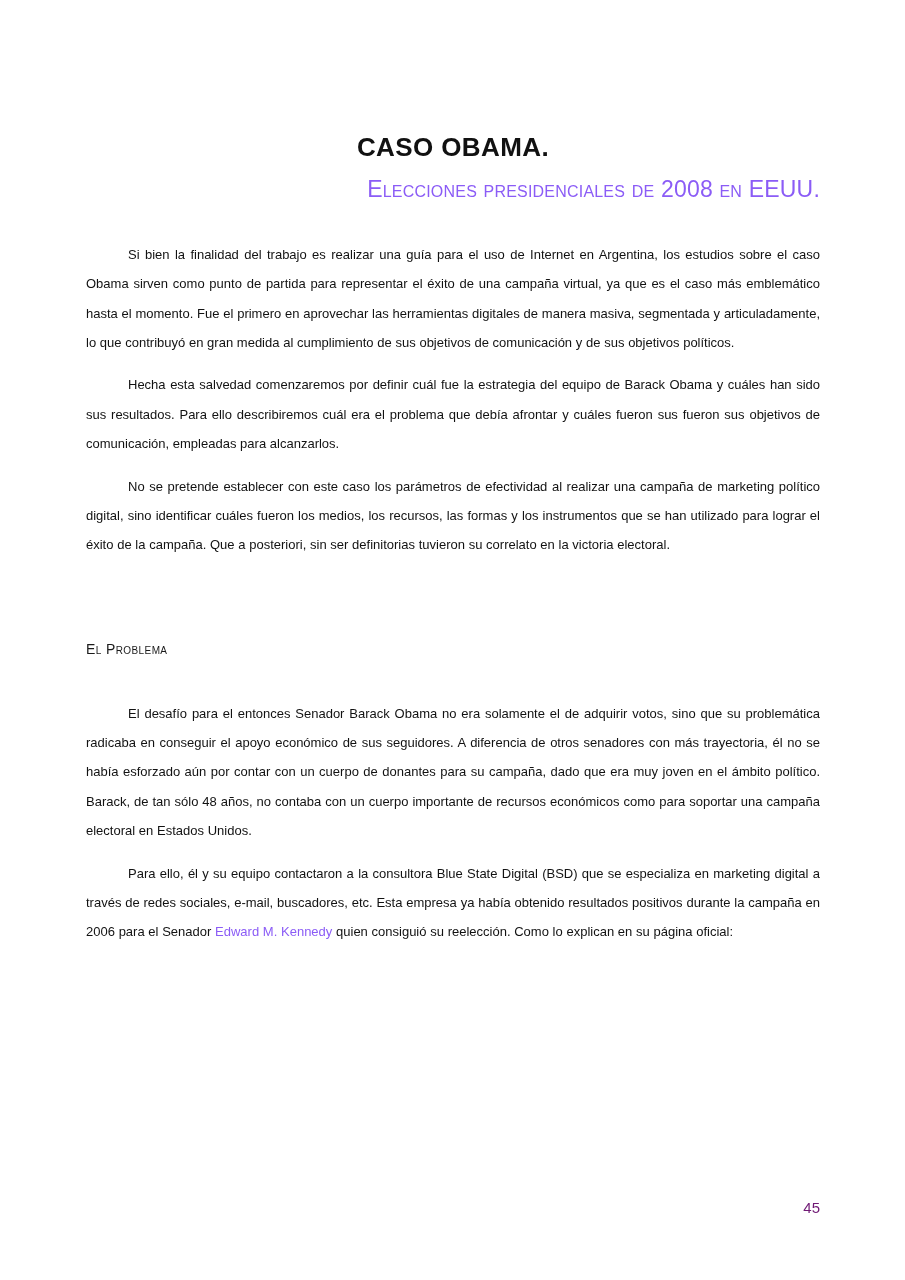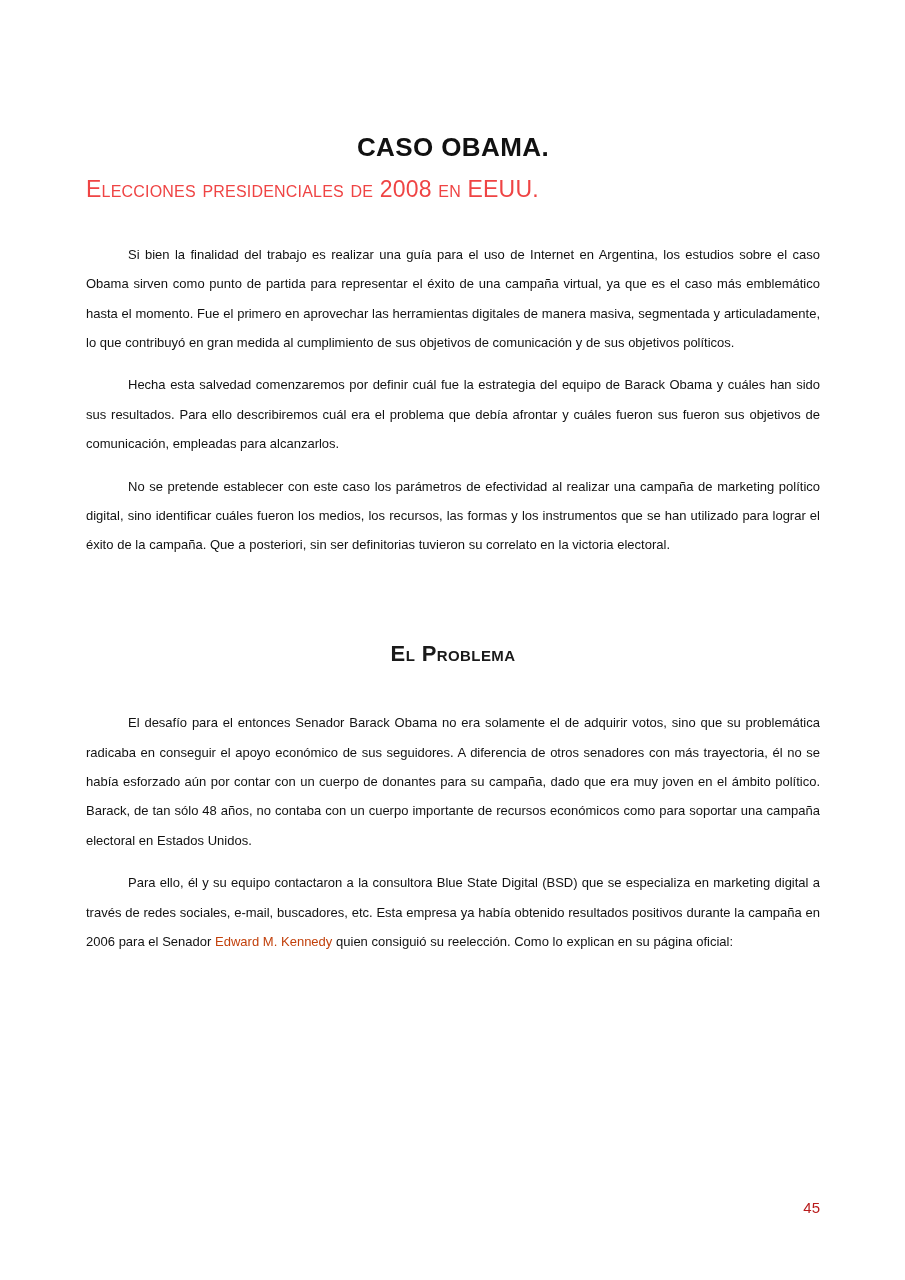--- a/index.html
+++ b/index.html
@@ -33,33 +33,33 @@
     text-align: center;
     font-size: 26px;
     font-weight: bold;
     letter-spacing: 0.4px;
     color: #111111;
     line-height: 1.2;
   }
   .doc-subtitle {
     margin: 0;
     padding-top: 13px;
-    text-align: left;
+    text-align: right;
     font-size: 23px;
     font-weight: normal;
     font-variant: small-caps;
     letter-spacing: 0.2px;
-    color: #ef4444;
+    color: #8b5cf6;
     line-height: 1.2;
   }
   .section-heading {
     margin: 0;
-    text-align: center;
-    font-size: 22px;
-    font-weight: bold;
+    text-align: left;
+    font-size: 14px;
+    font-weight: normal;
     font-variant: small-caps;
     letter-spacing: 0.4px;
     color: #1a1a1a;
     line-height: 1.2;
   }
 
   
   .body-block {
     padding-top: 36px;
   }
@@ -73,31 +73,31 @@
     color: #121212;
     word-spacing: 0.1px;
   }
   p.para:last-child {
     margin-bottom: 0;
   }
   .heading-gap-top { height: 81px; }
   .heading-gap-bottom { height: 41px; }
 
   .link-name {
-    color: #c2410c;
+    color: #8b5cf6;
   }
 
   
   .page-number {
     position: absolute;
     right: 85px;
     bottom: 74px;
     font-size: 15px;
     line-height: 1;
-    color: #b91c1c;
+    color: #701a75;
     text-align: right;
   }
 </style>
 </head>
 <body>
 
 <div class="page">
   <div class="content">
 
     <h1 class="doc-title">CASO OBAMA.</h1>

